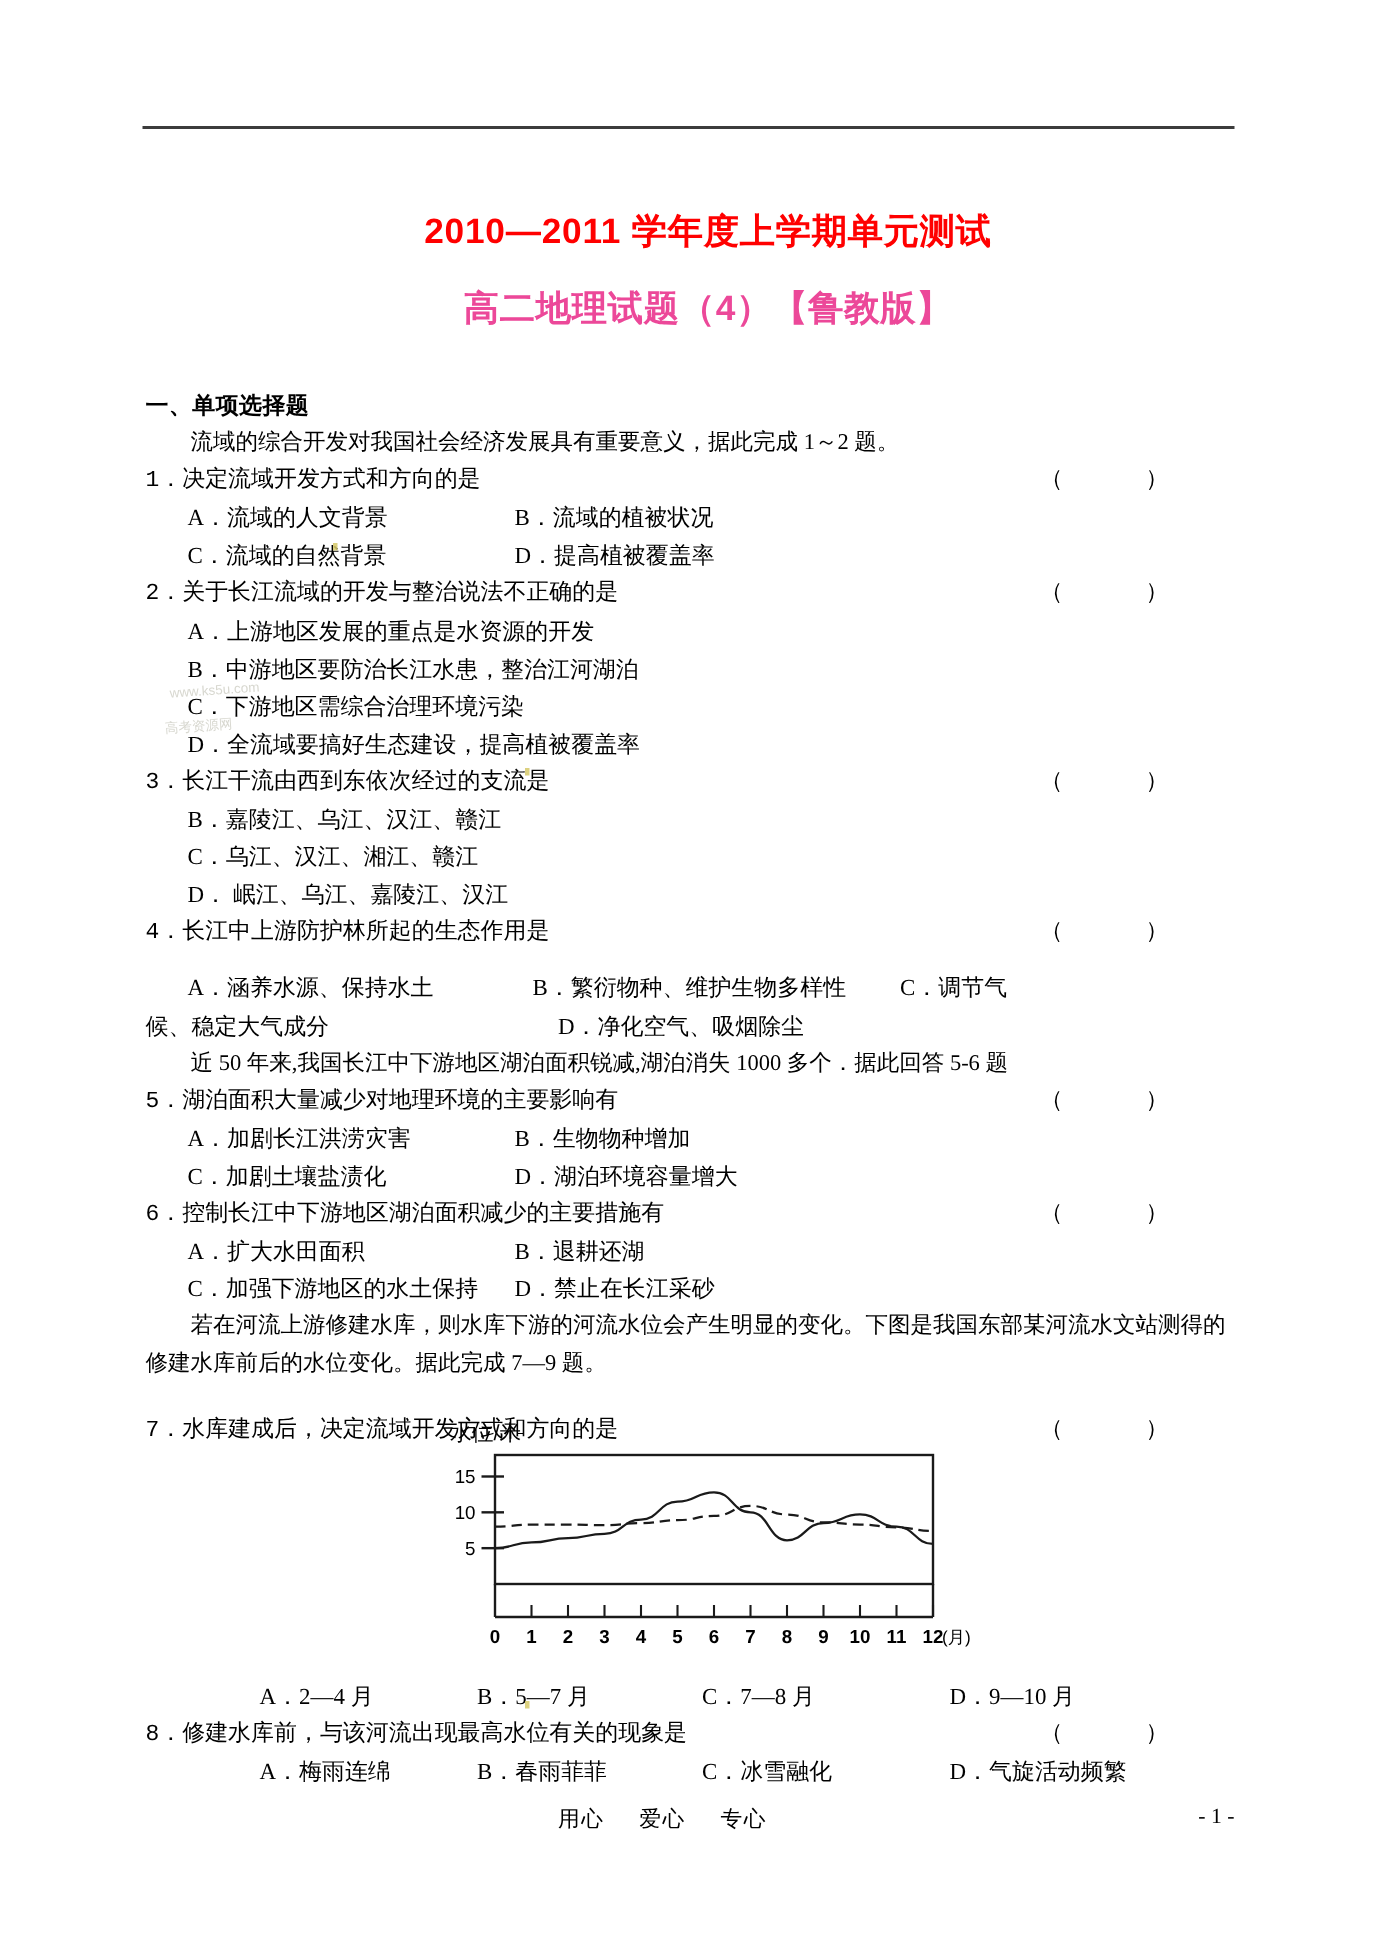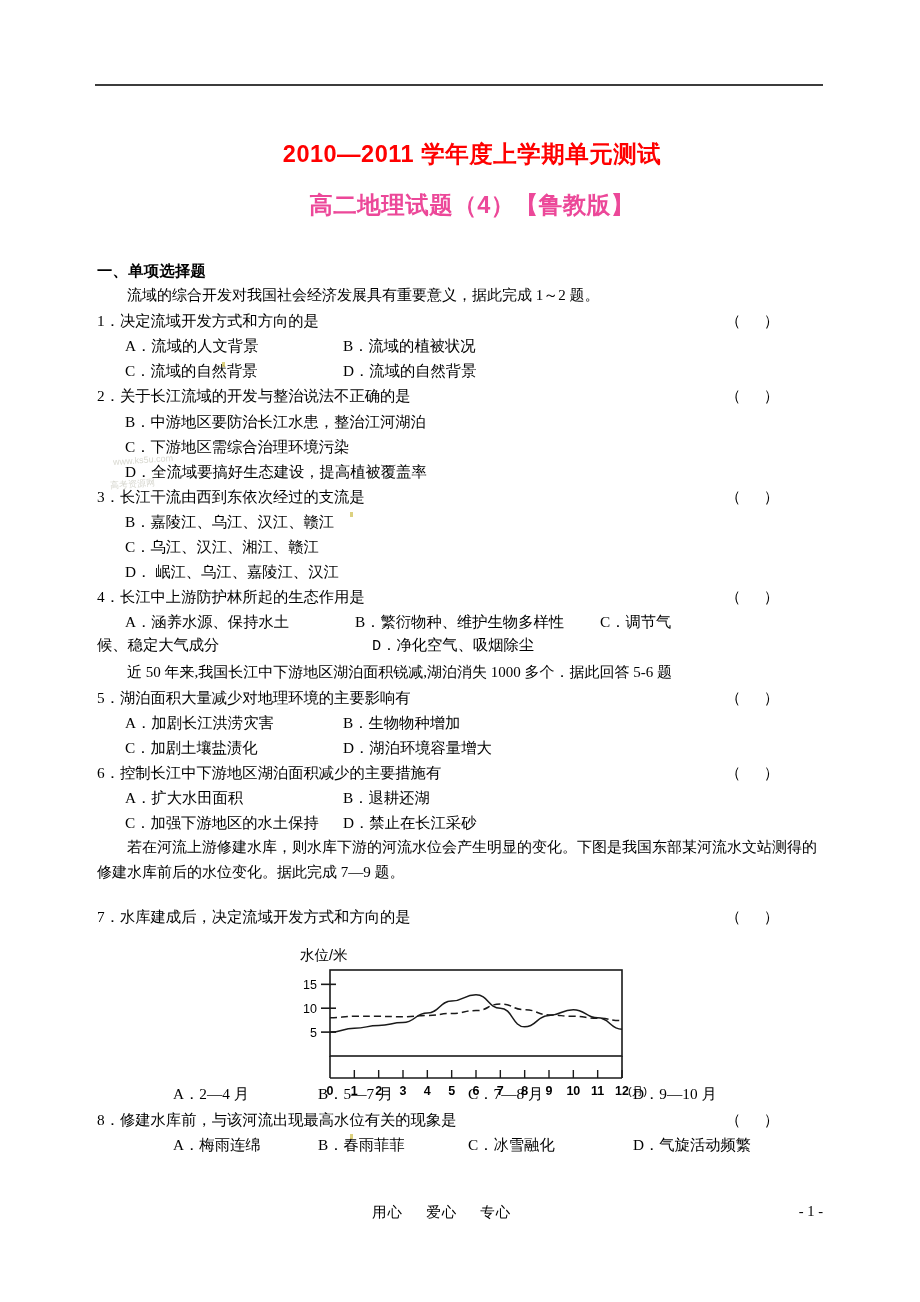--- a/index.html
+++ b/index.html
@@ -73,41 +73,42 @@
     font-family: Liberation Serif, serif;
     letter-spacing: 0.3px;
   }
   .intro {
     text-indent: 30px;
     font-size: 15px;
   }
   .qline {
     position: relative;
     white-space: nowrap;
+    font-family: Liberation Mono, monospace;
   }
   .qnum {
     display: inline-block;
   }
   .brk {
     position: absolute;
     right: 44px;
     top: 0;
     letter-spacing: 0;
     white-space: pre;
   }
   .opts {
     padding-left: 28px;
     white-space: nowrap;
   }
   .opt-a { display: inline-block; width: 218px; }
   .opt-c { display: inline-block; width: 218px; }
   .optwide-a { display: inline-block; width: 230px; }
-  .q4wrap { padding-left: 28px; }
+  .q4wrap { padding-left: 28px; margin-top: 12px; }
   .q4-inline { white-space: nowrap; }
-  .q4-cont { padding-left: 0; font-family: Liberation Mono, monospace; }
+  .q4-cont { padding-left: 0; }
   .q78-opt { display: inline-block; }
   .w1 { width: 145px; margin-left: 48px; }
   .w2 { width: 150px; }
   .w3 { width: 165px; }
 
   
   .chart-wrap {
     position: absolute;
     left: 298px;
     top: 948px;
@@ -186,27 +187,28 @@
     <div class="intro">流域的综合开发对我国社会经济发展具有重要意义，据此完成 1～2 题。</div>
 
     <div class="qline">
       <span class="qnum">1．</span><span>决定流域开发方式和方向的是</span>
       <span class="brk">（      ）</span>
     </div>
     <div class="opts">
       <span class="opt-a">A．流域的人文背景</span><span>B．流域的植被状况</span>
     </div>
     <div class="opts">
-      <span class="opt-c">C．流域的自然背景</span><span>D．流域的自然背景</span>
+      <span class="opt-c">C．流域的自然背景</span><span>D．提高植被覆盖率</span>
     </div>
 
     <div class="qline">
       <span class="qnum">2．</span><span>关于长江流域的开发与整治说法不正确的是</span>
       <span class="brk">（      ）</span>
     </div>
+    <div class="opts">A．上游地区发展的重点是水资源的开发</div>
     <div class="opts">B．中游地区要防治长江水患，整治江河湖泊</div>
     <div class="opts">C．下游地区需综合治理环境污染</div>
     <div class="opts">D．全流域要搞好生态建设，提高植被覆盖率</div>
 
     <div class="qline">
       <span class="qnum">3．</span><span>长江干流由西到东依次经过的支流是</span>
       <span class="brk">（      ）</span>
     </div>
     <div class="opts">B．嘉陵江、乌江、汉江、赣江</div>
     <div class="opts">C．乌江、汉江、湘江、赣江</div>

